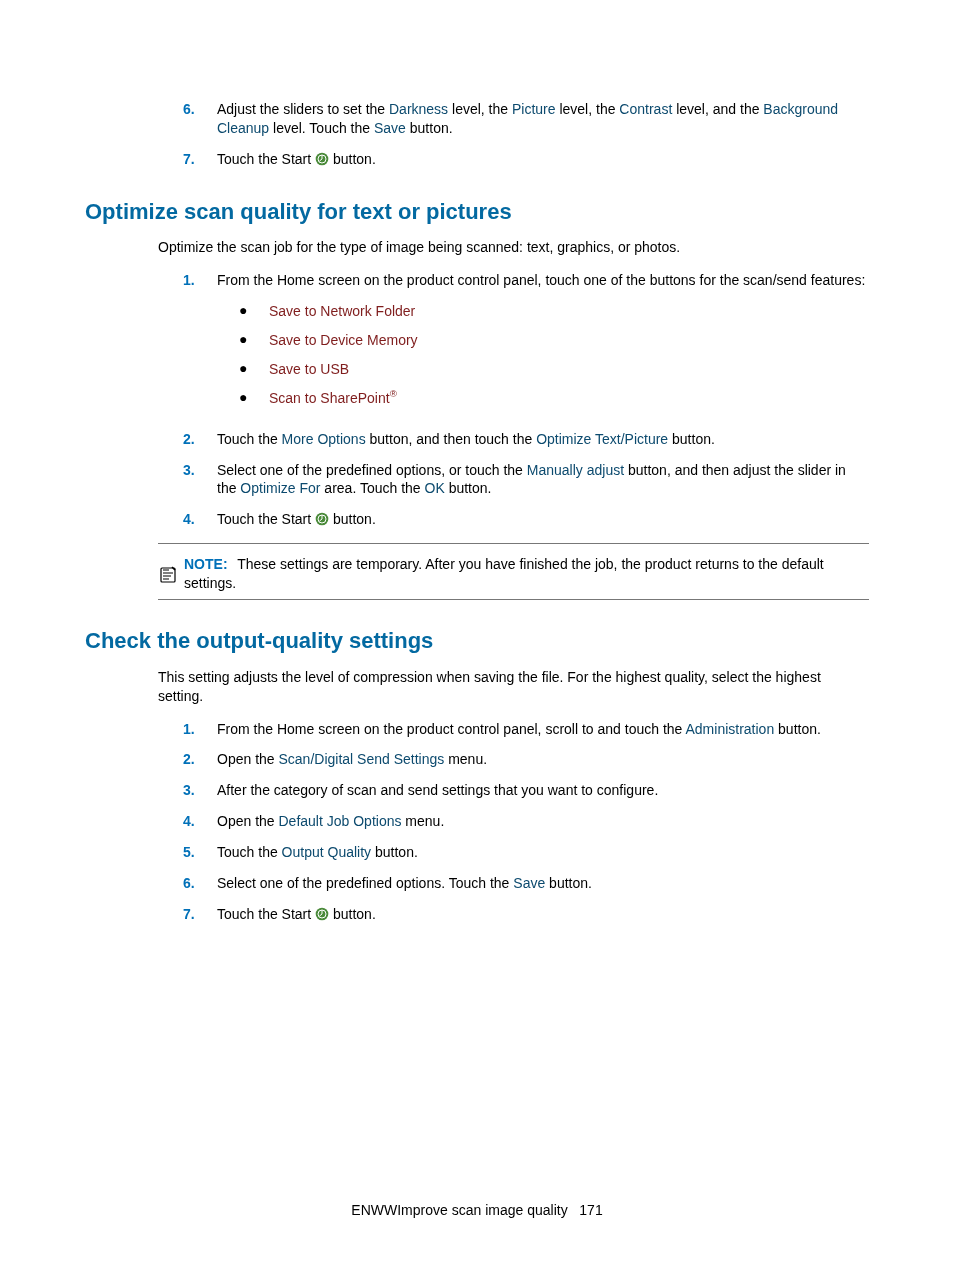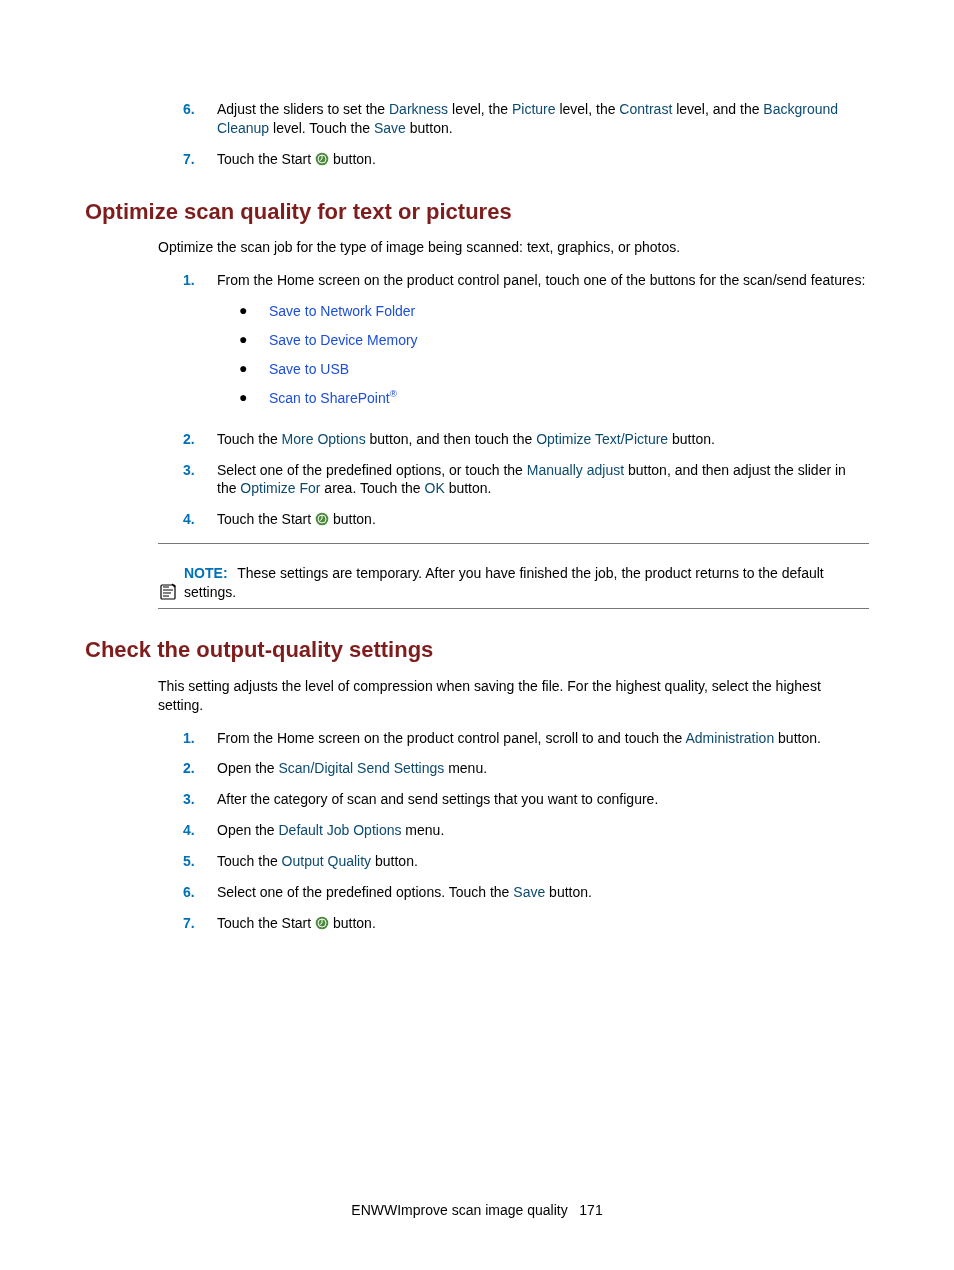--- a/index.html
+++ b/index.html
@@ -15,21 +15,21 @@
     width: 954px;
     height: 1270px;
     box-sizing: border-box;
     padding: 88px 85px 55px 85px;
     position: relative;
   }
   .content {
     position: relative;
   }
   .h2 {
-    color: #7f1d1d;
+    color: #0369a1;
     font-weight: bold;
     font-size: 22px;
     margin: 26px 0 12px 0;
   }
   .section-body {
     padding-left: 73px;
   }
   .para {
     margin: 10px 0 14px 0;
   }
@@ -53,32 +53,32 @@
     align-items: flex-start;
     margin: 10px 0 10px 22px;
   }
   .bullet-dot {
     display: inline-block;
     min-width: 30px;
     font-size: 14px;
     line-height: 1.2;
   }
   .bullet-label {
-    color: #1d4ed8;
+    color: #7f1d1d;
   }
   .link-text {
     color: #0c4a6e;
   }
   .note-box {
     border-top: 1px solid #777;
     border-bottom: 1px solid #777;
-    padding: 20px 0 6px 0;
+    padding: 11px 0 6px 0;
     margin: 12px 0 6px 0;
     display: flex;
-    align-items: flex-end;
+    align-items: center;
   }
   .note-icon-wrap {
     width: 26px;
     flex: 0 0 26px;
     display: flex;
     align-items: flex-start;
     padding-top: 2px;
   }
   .note-label {
     color: #0070b8;

